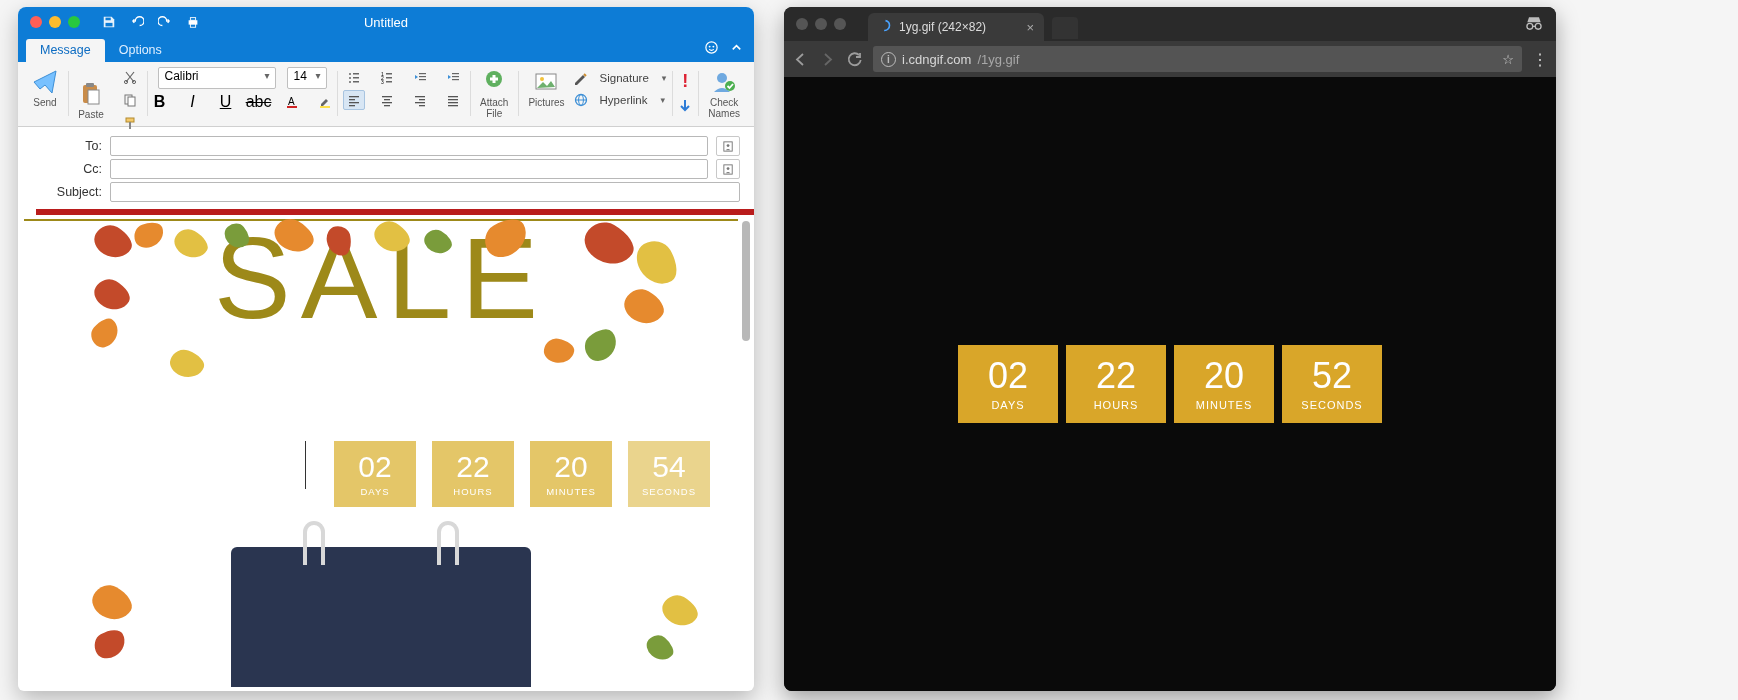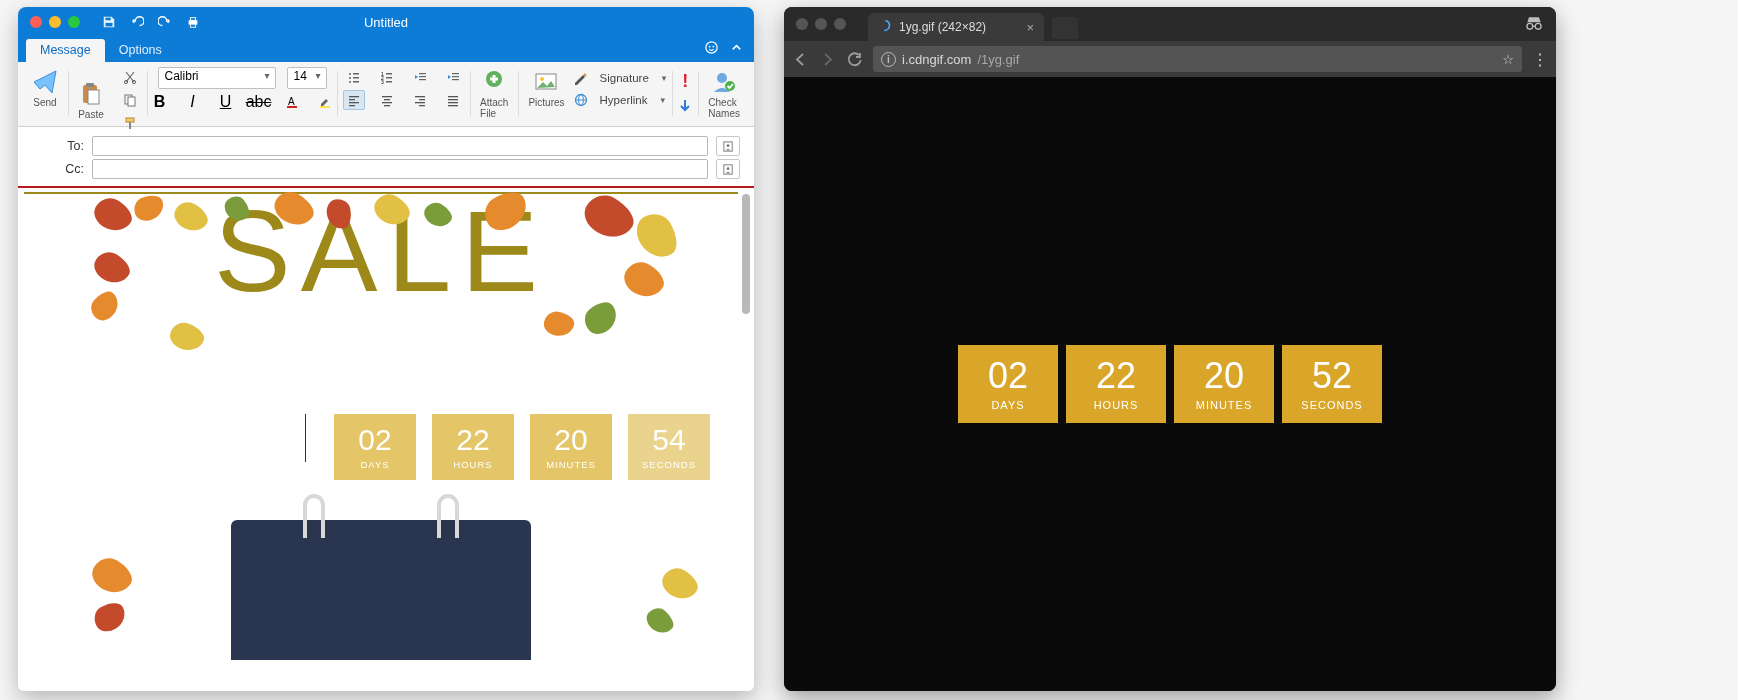--- a/index.html
+++ b/index.html
@@ -28,31 +28,31 @@
   .ol-tabbar .right svg { width:15px; height:15px; }
 
   .ribbon {
     height:65px; background:#f5f5f5; border-bottom:1px solid #d0d0d0; display:flex; align-items:stretch;
     padding:3px 6px 0 6px; gap:4px;
   }
   .rgroup { display:flex; flex-direction:column; align-items:center; justify-content:flex-start; padding:2px 4px; position:relative;}
   .rgroup + .rgroup::before { content:""; position:absolute; left:-2px; top:6px; bottom:10px; width:1px; background:#dcdcdc; }
   .rbig { display:flex; flex-direction:column; align-items:center; gap:2px; padding:2px 4px; }
   .rbig svg { width:26px; height:26px; }
-  .rlbl { font-size:10px; color:#555; text-align:left; line-height:1.1; }
+  .rlbl { font-size:10px; color:#555; text-align:center; line-height:1.1; }
   .rrow { display:flex; align-items:center; gap:11px; }
   .rstack { display:flex; flex-direction:column; gap:3px; }
   .minibtn { width:22px; height:20px; border:1px solid transparent; display:flex; align-items:center; justify-content:center; border-radius:2px;}
   .minibtn svg{width:14px;height:14px;}
   .sel { height:22px; border:1px solid #bfbfbf; background:#fff; font-size:12px; padding:1px 18px 1px 6px; border-radius:2px; position:relative;}
   .sel::after{content:"▾"; position:absolute; right:5px; top:2px; font-size:10px; color:#666;}
   .fontbtn { width:22px; height:20px; border:1px solid transparent; display:flex; align-items:center; justify-content:center; font-family:"Times New Roman",serif;}
   .ribtxt { font-size:11.5px; color:#444; }
 
-  .headers { padding:6px 14px 4px; border-bottom:2px solid #b91c1c;}
+  .headers { padding:6px 14px 4px; border-bottom:6px solid #b91c1c;margin-left:18px;}
   .hrow { display:flex; align-items:center; margin:3px 0; gap:8px;}
   .hrow label { width:52px; text-align:right; font-size:12.5px; color:#333;}
   .hrow input { flex:1; height:20px; border:1px solid #b8b8b8; border-radius:2px; padding:0 4px; font-size:12px;}
   .hbtn { width:24px; height:20px; border:1px solid #c8c8c8; border-radius:2px; display:flex; align-items:center; justify-content:center; background:#fff;}
   .hbtn svg{width:13px;height:13px;}
 
   .mailbody { position:relative; height:calc(100% - 30px - 25px - 65px - 92px); overflow:hidden; }
   .scrollbar { position:absolute; right:4px; top:6px; width:8px; height:120px; background:rgba(0,0,0,.28); border-radius:4px;}
   .email {
     margin:4px 16px 0 6px; background:#fff; position:relative; height:100%;
@@ -397,20 +397,24 @@
     <div class="hrow">
       <label>Cc:</label>
       <input style="">
       <span class="hbtn">
           <svg viewBox="0 0 14 14">
             <rect x="2" y="2" width="9" height="10" fill="none" stroke="#777"></rect>
             <circle cx="6.5" cy="6" r="1.5" fill="#777"></circle>
             <path d="M4 11q2.5-2.5 5 0" fill="#777"></path>
           </svg>
         </span>
+    </div>
+    <div class="hrow">
+      <label>Subject:</label>
+      <input style="">
     </div>
   </div>
 
   <div class="mailbody">
     <div class="scrollbar"></div>
     <div class="email">
       <div class="bar"></div>
       <div class="leafband">
 
         <span class="leaf lr" style="width:38px;height:30px;left:70px;top:6px;"></span>

